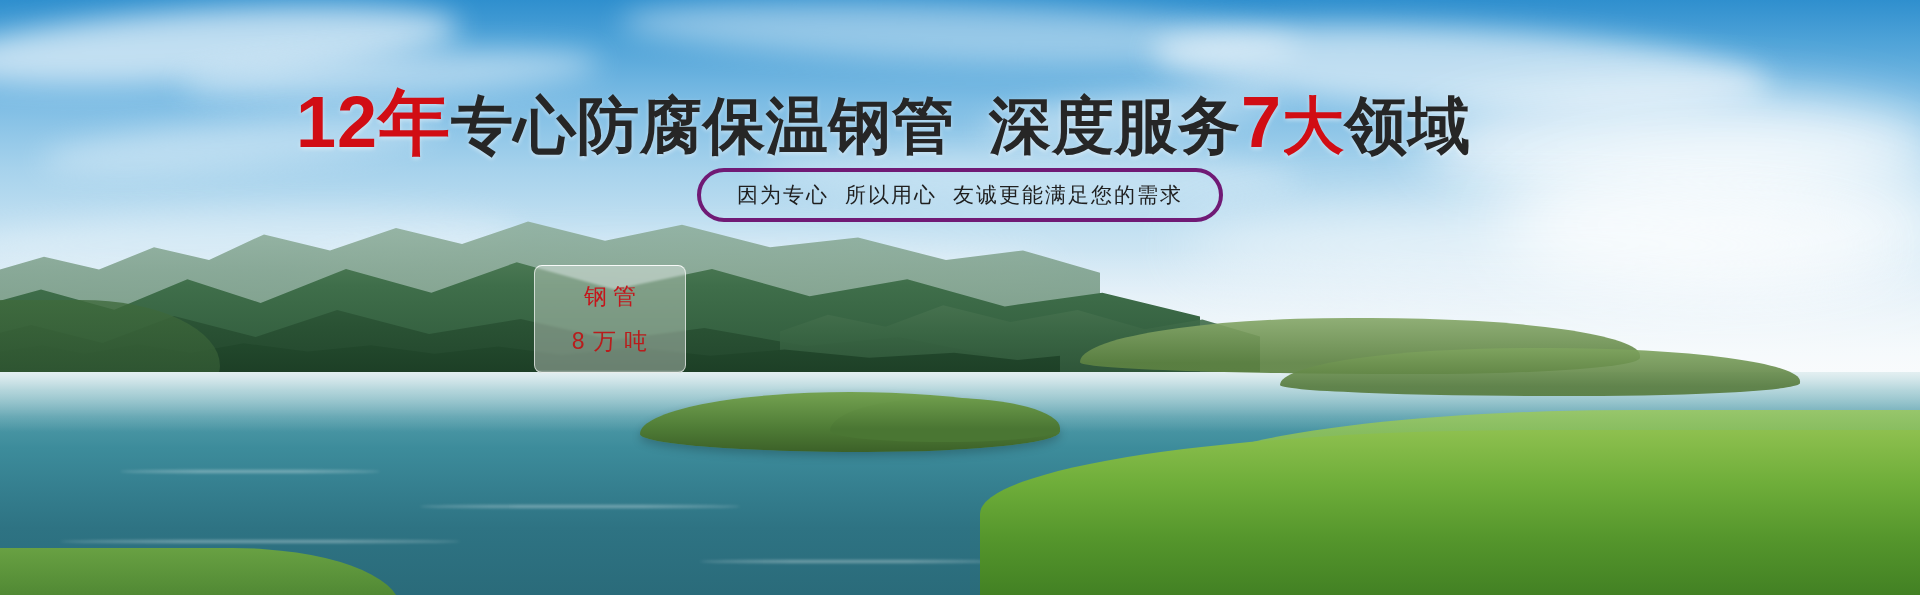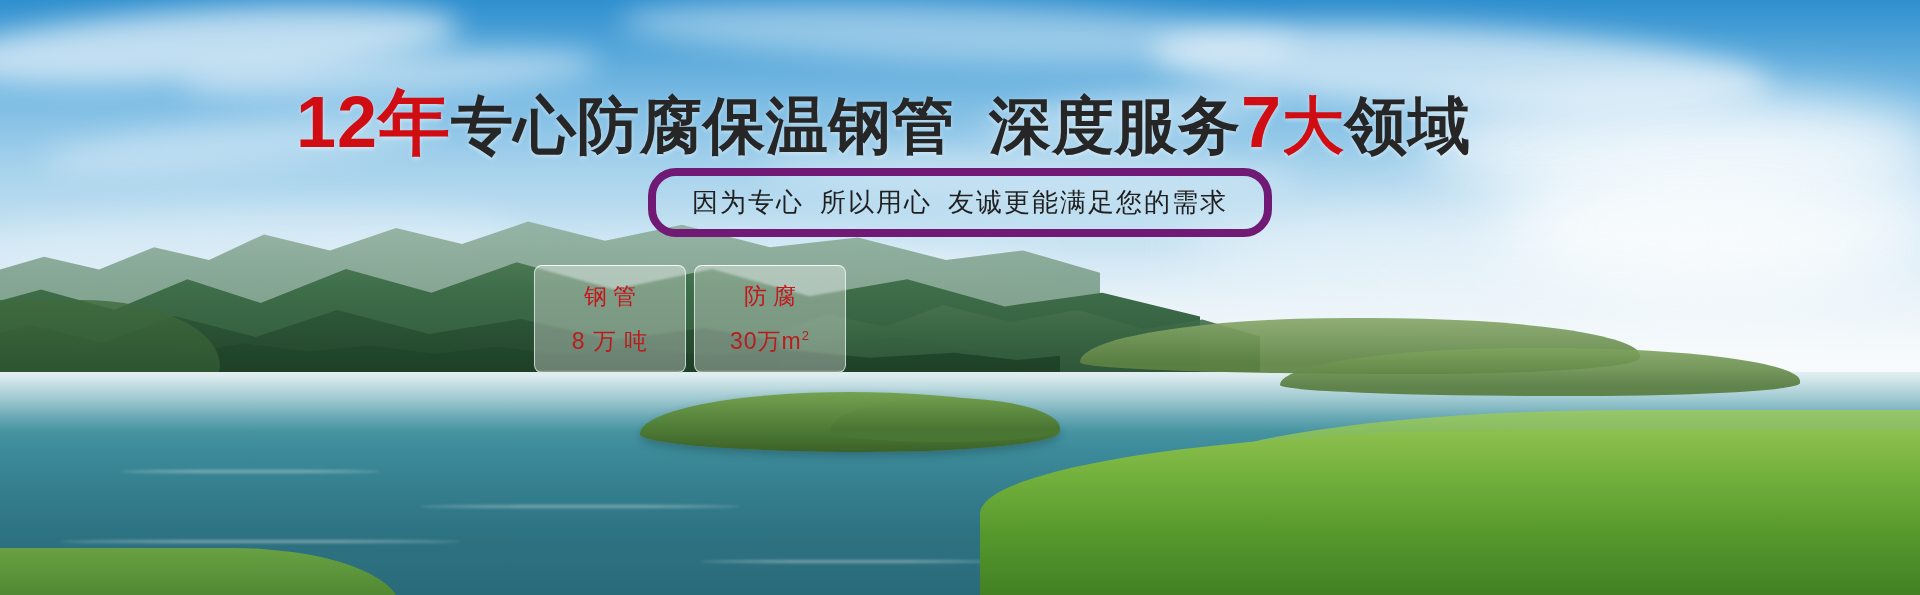--- a/index.html
+++ b/index.html
@@ -180,24 +180,24 @@
   .hl-red   { color:#d10d14; font-size:72px; }
   .hl-dark  { color:#262626; }
   .hl-gap   { display:inline-block; width:34px; }
 
   
   .pill-wrap {
     position:absolute; left:0; top:168px; width:1920px;
     display:flex; justify-content:center;
   }
   .pill {
-    border:8px solid #701a75;
+    border:4px solid #701a75;
     border-radius:28px;
     padding:9px 36px;
-    font-size:26px;
+    font-size:21px;
     color:#1f1f1f;
     letter-spacing:2px;
     white-space:nowrap;
     background:transparent;
   }
   .pill .sp { display:inline-block; width:16px; }
 
   
   .cards {
     position:absolute; left:534px; top:265px;
@@ -284,23 +284,17 @@
 
   <div class="cards">
 
     <div class="card">
       <div class="card-title">钢管</div>
       <div class="card-value">
         <span>8 万 吨</span>
       </div>
     </div>
 
-    <div class="card">
-      <div class="card-title">防腐</div>
-      <div class="card-value">
-        <span>30万m</span><sup>2</sup>
-      </div>
-    </div>
 
 
   </div>
 
 </div>
 
 </body></html>

